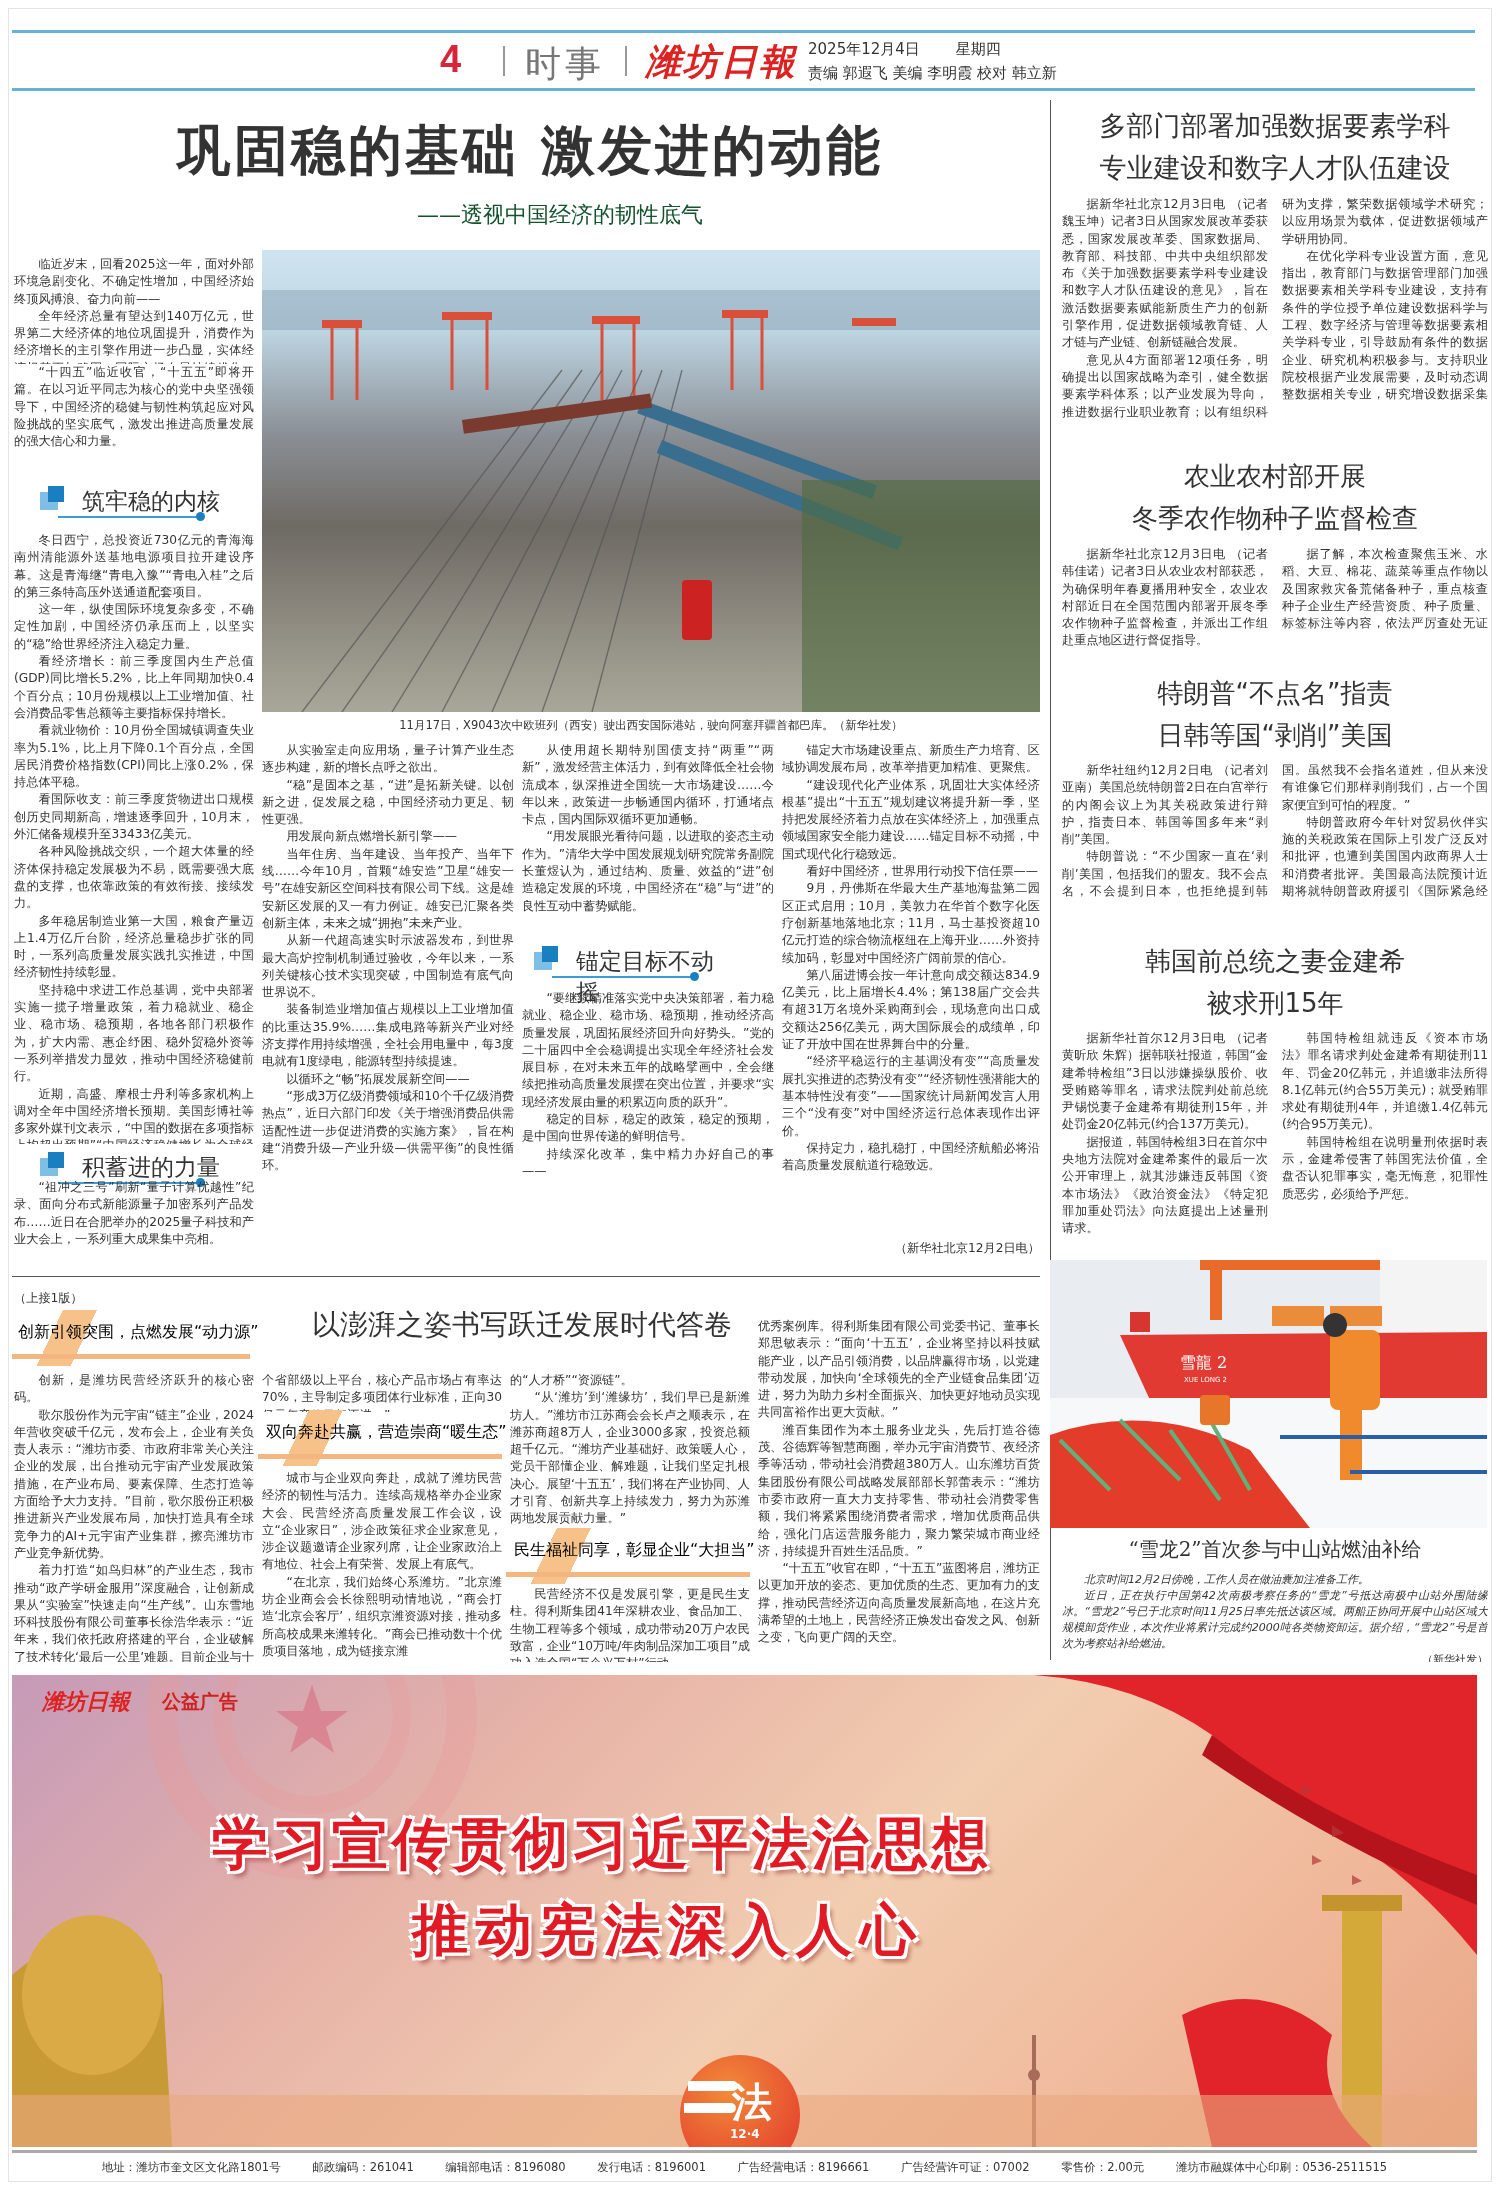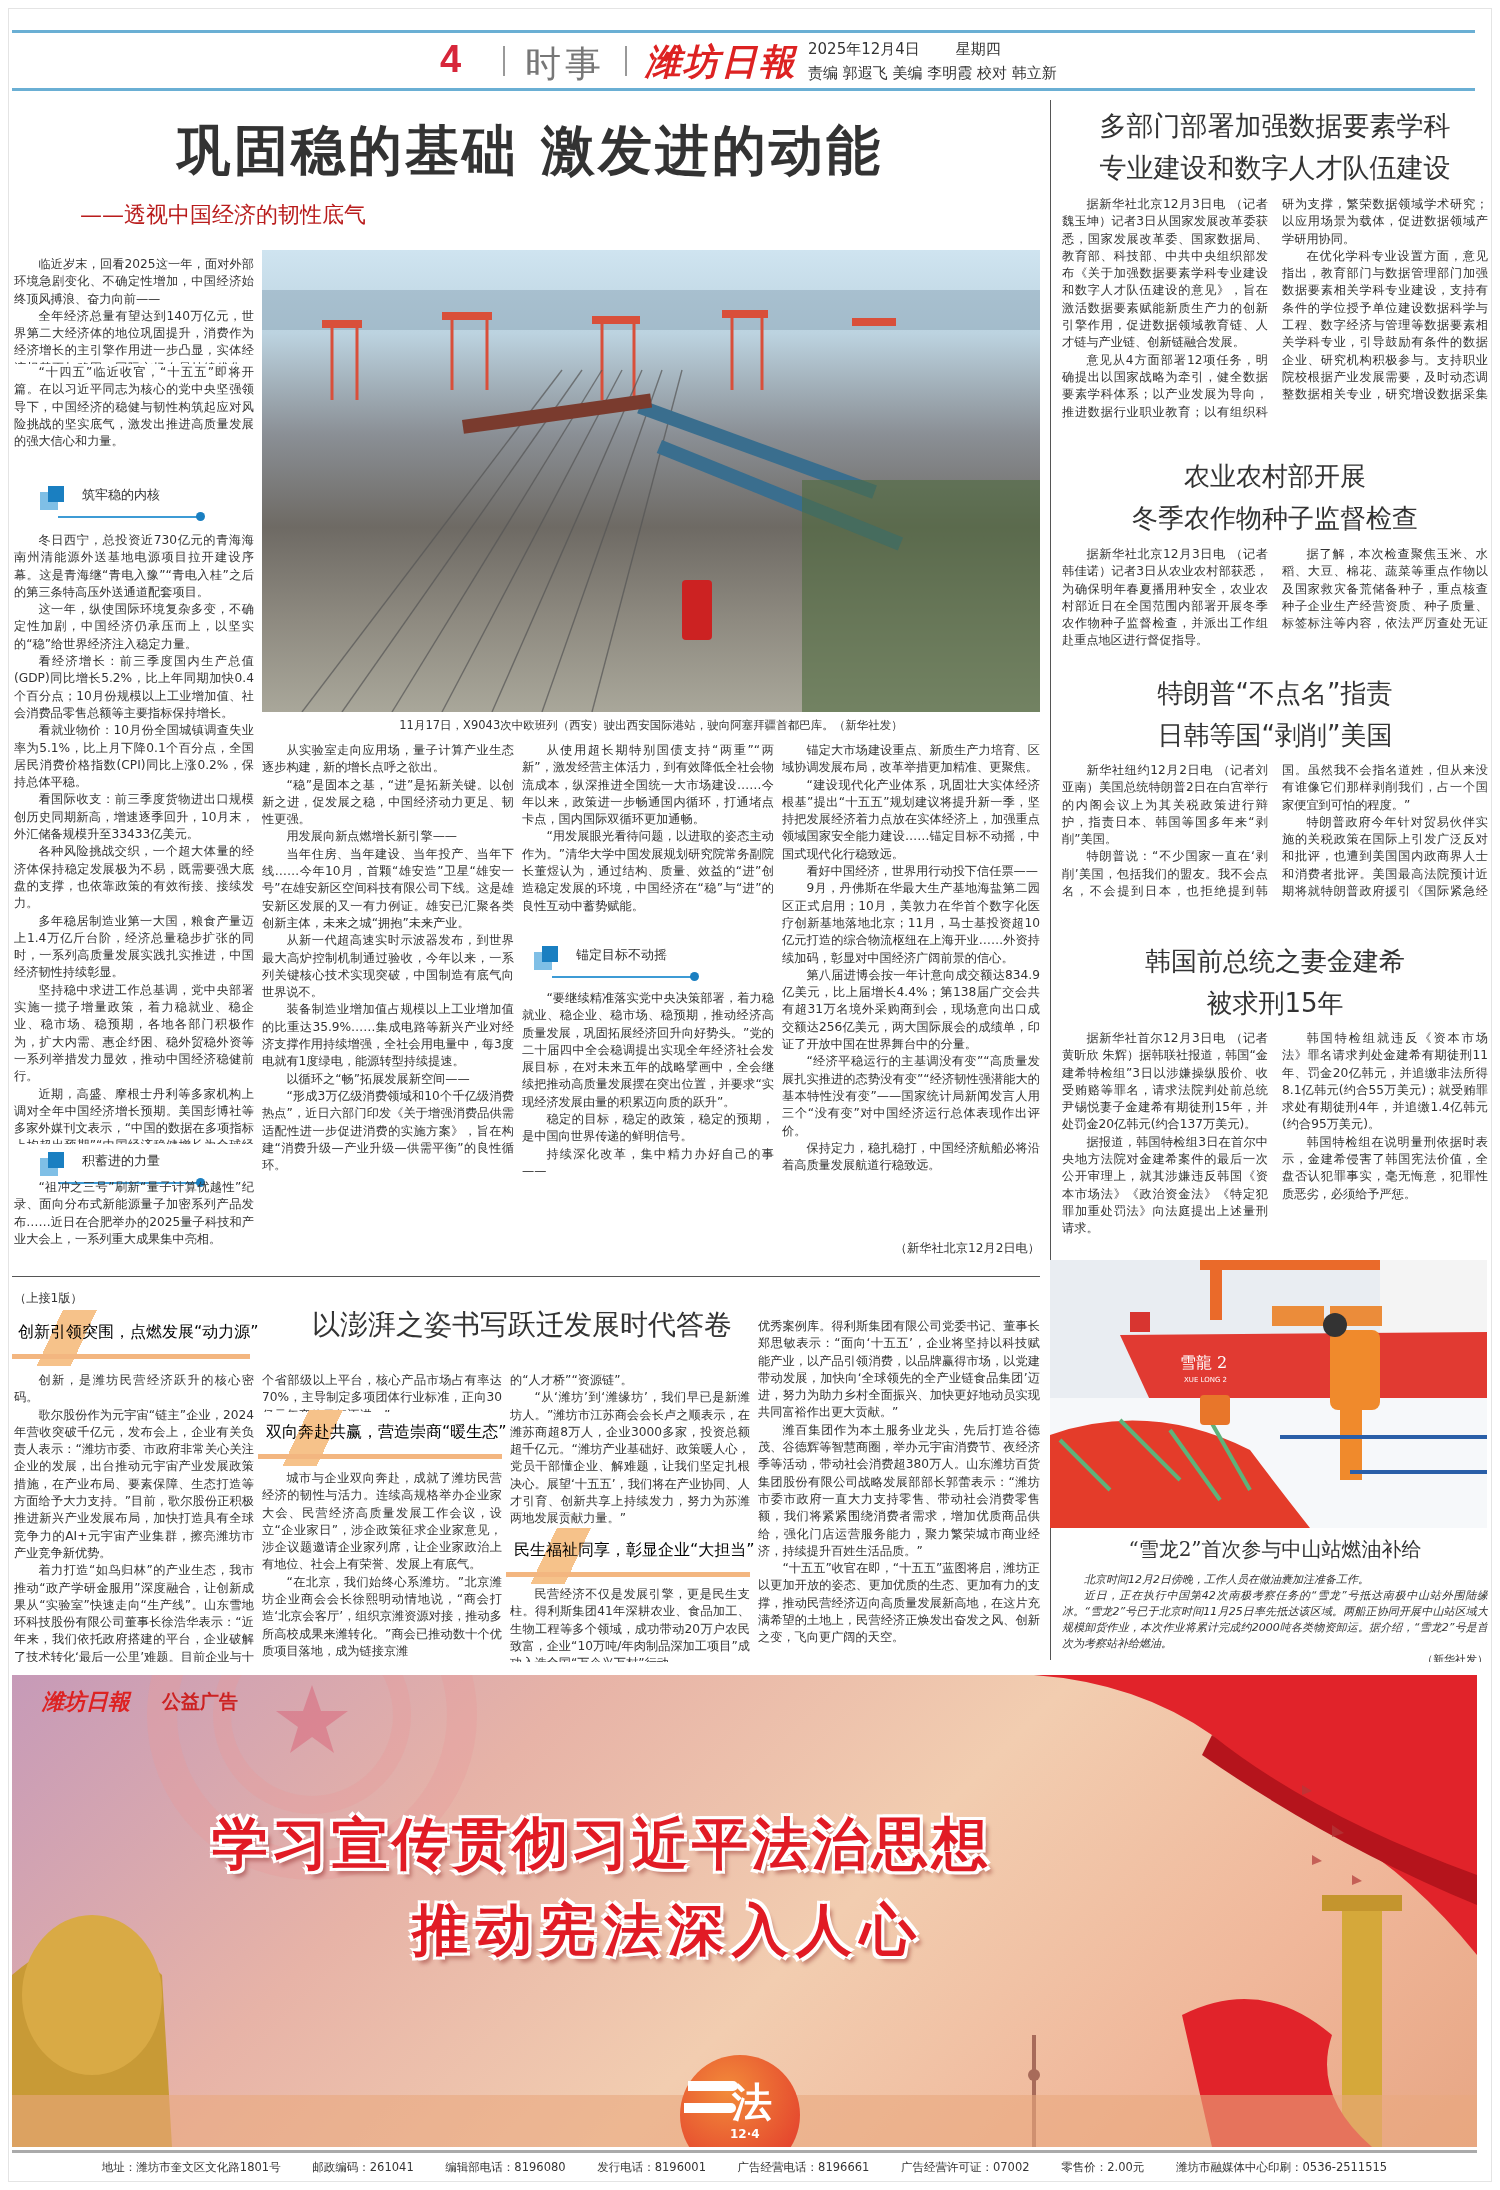--- a/index.html
+++ b/index.html
@@ -10,27 +10,27 @@
 .pg-num{position:absolute;left:440px;top:6px;font:bold 38px "Liberation Sans",sans-serif;color:#d7263a}
 .pipe{position:absolute;top:14px;width:2px;height:30px;background:#999}
 .section{position:absolute;left:525px;top:8px;font:36px "DejaVu Sans",sans-serif;color:#777;letter-spacing:4px}
 .logo{position:absolute;left:645px;top:6px;font:italic bold 36px "DejaVu Serif",serif;color:#d22;letter-spacing:2px}
 .dateline{position:absolute;left:808px;top:8px;font:15px "DejaVu Sans",sans-serif;color:#333}
 .dateline .wk{margin-left:36px}
 .editors{position:absolute;left:808px;top:32px;font:15px "DejaVu Sans",sans-serif;color:#333}
 .vline{position:absolute;width:1px;background:#555}
 .hline{position:absolute;height:1px;background:#555}
 .headline{position:absolute;font-family:"DejaVu Serif",serif;font-weight:bold;color:#333;text-align:center}
-.subhead{position:absolute;color:#b91c1c;text-align:left}
+.subhead{position:absolute;color:#14532d;text-align:center}
 .body{position:absolute;font-size:12.2px;line-height:17.3px;color:#333;text-align:justify;overflow:hidden}
 .body p{text-indent:2em}
 .sech{position:absolute;height:42px}
 .sech .sq1{position:absolute;left:0;top:8px;width:18px;height:18px;background:#7fbfe6}
 .sech .sq2{position:absolute;left:8px;top:2px;width:16px;height:16px;background:#1a7fc1}
-.sech .txt{position:absolute;left:42px;top:2px;font-size:13px;color:#333}
+.sech .txt{position:absolute;left:42px;top:2px;font-size:23px;color:#333}
 .sech .ln{position:absolute;left:18px;top:32px;width:140px;height:2px;background:#3d9bd5}
 .sech .dot{position:absolute;left:156px;top:28px;width:9px;height:9px;border-radius:50%;background:#1a7fc1}
 .zbar{position:absolute;height:56px}
 .zbar .slant{position:absolute;left:10px;top:0;width:110px;height:56px;background:linear-gradient(115deg,transparent 30%,#f6c28a 30%,#f6c28a 55%,transparent 55%)}
 .zbar .bar{position:absolute;left:0;top:44px;width:100%;height:5px;background:#f3b680}
 .zbar .txt{position:absolute;left:0;top:12px;width:100%;font-size:18px;color:#000000;white-space:nowrap}
 .photo{position:absolute;overflow:hidden}
 .caption{position:absolute;font-size:11.5px;color:#333;text-align:center}
 .ad{position:absolute;left:12px;top:1675px;width:1465px;height:472px;overflow:hidden;
  background:linear-gradient(135deg,#c69ab8 0%,#e7b3a7 30%,#f2cdb0 55%,#f0b79a 80%,#e7a684 100%)}

